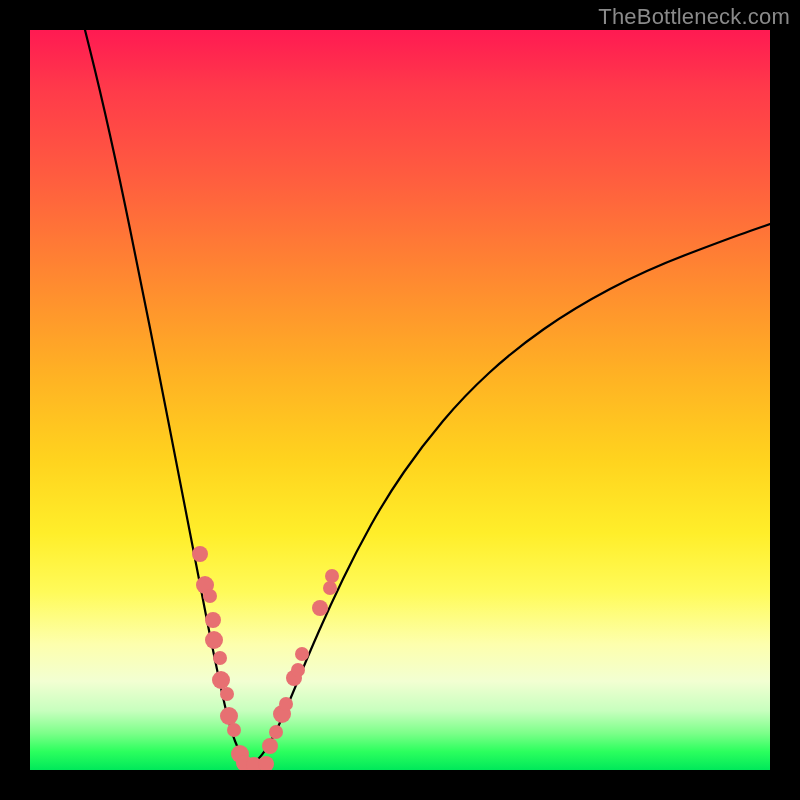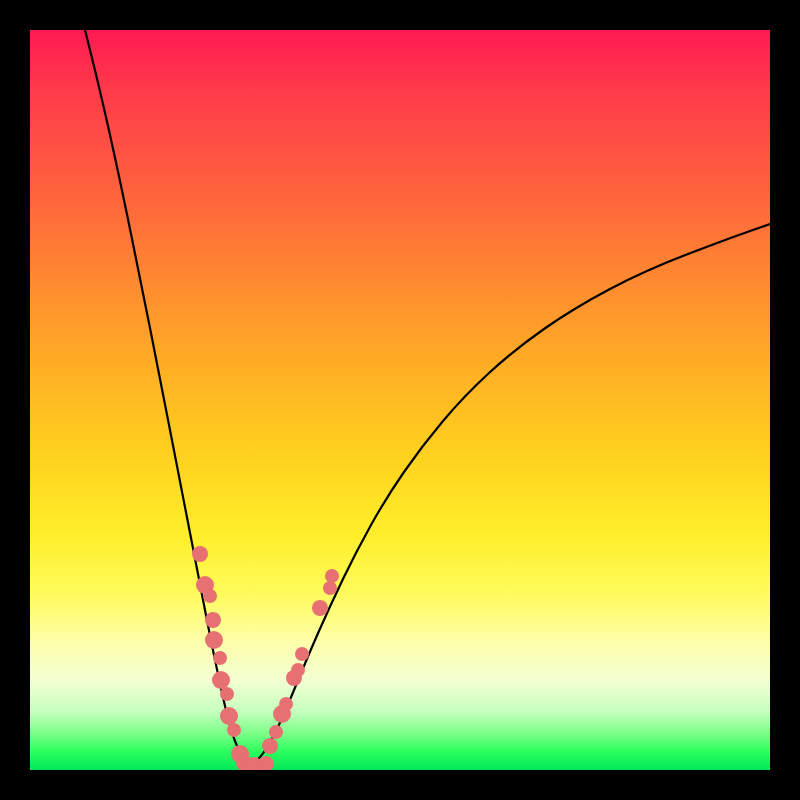--- a/index.html
+++ b/index.html
@@ -71,20 +71,21 @@
     font-weight: 500;
     letter-spacing: 0.2px;
     user-select: none;
   }
 </style>
 </head>
 <body>
 
 <div class="frame">
 
+  <div class="watermark">TheBottleneck.com</div>
 
   <div class="plot-area">
     <div class="gradient"></div>
 
     <svg class="curve-svg" viewBox="0 0 740 740" preserveAspectRatio="none">
       <path class="curve-path" d="M 50 -20 Q 50 -20 60 20 Q 70 60 80 105 Q 90 150 100 199 Q 110 248 120 298 Q 130 348 140 400 Q 150 452 157.5 490 Q 165 528 171.5 562 Q 178 596 184 625 Q 190 654 195 676 Q 200 698 205 711 Q 210 724 215 730 Q 220 736 226 731 Q 232 726 238.5 715 Q 245 704 252.5 687 Q 260 670 269 648 Q 278 626 289 601 Q 300 576 313 549 Q 326 522 341 495 Q 356 468 374 442 Q 392 416 413 391 Q 434 366 459 343 Q 484 320 514 299 Q 544 278 580 259 Q 616 240 658 224 Q 700 208 720 201 T 740 194 "></path>
       <g>
           <circle cx="170" cy="524" r="8" class="dot"></circle>
           <circle cx="175" cy="555" r="9" class="dot"></circle>
           <circle cx="180" cy="566" r="7" class="dot"></circle>

